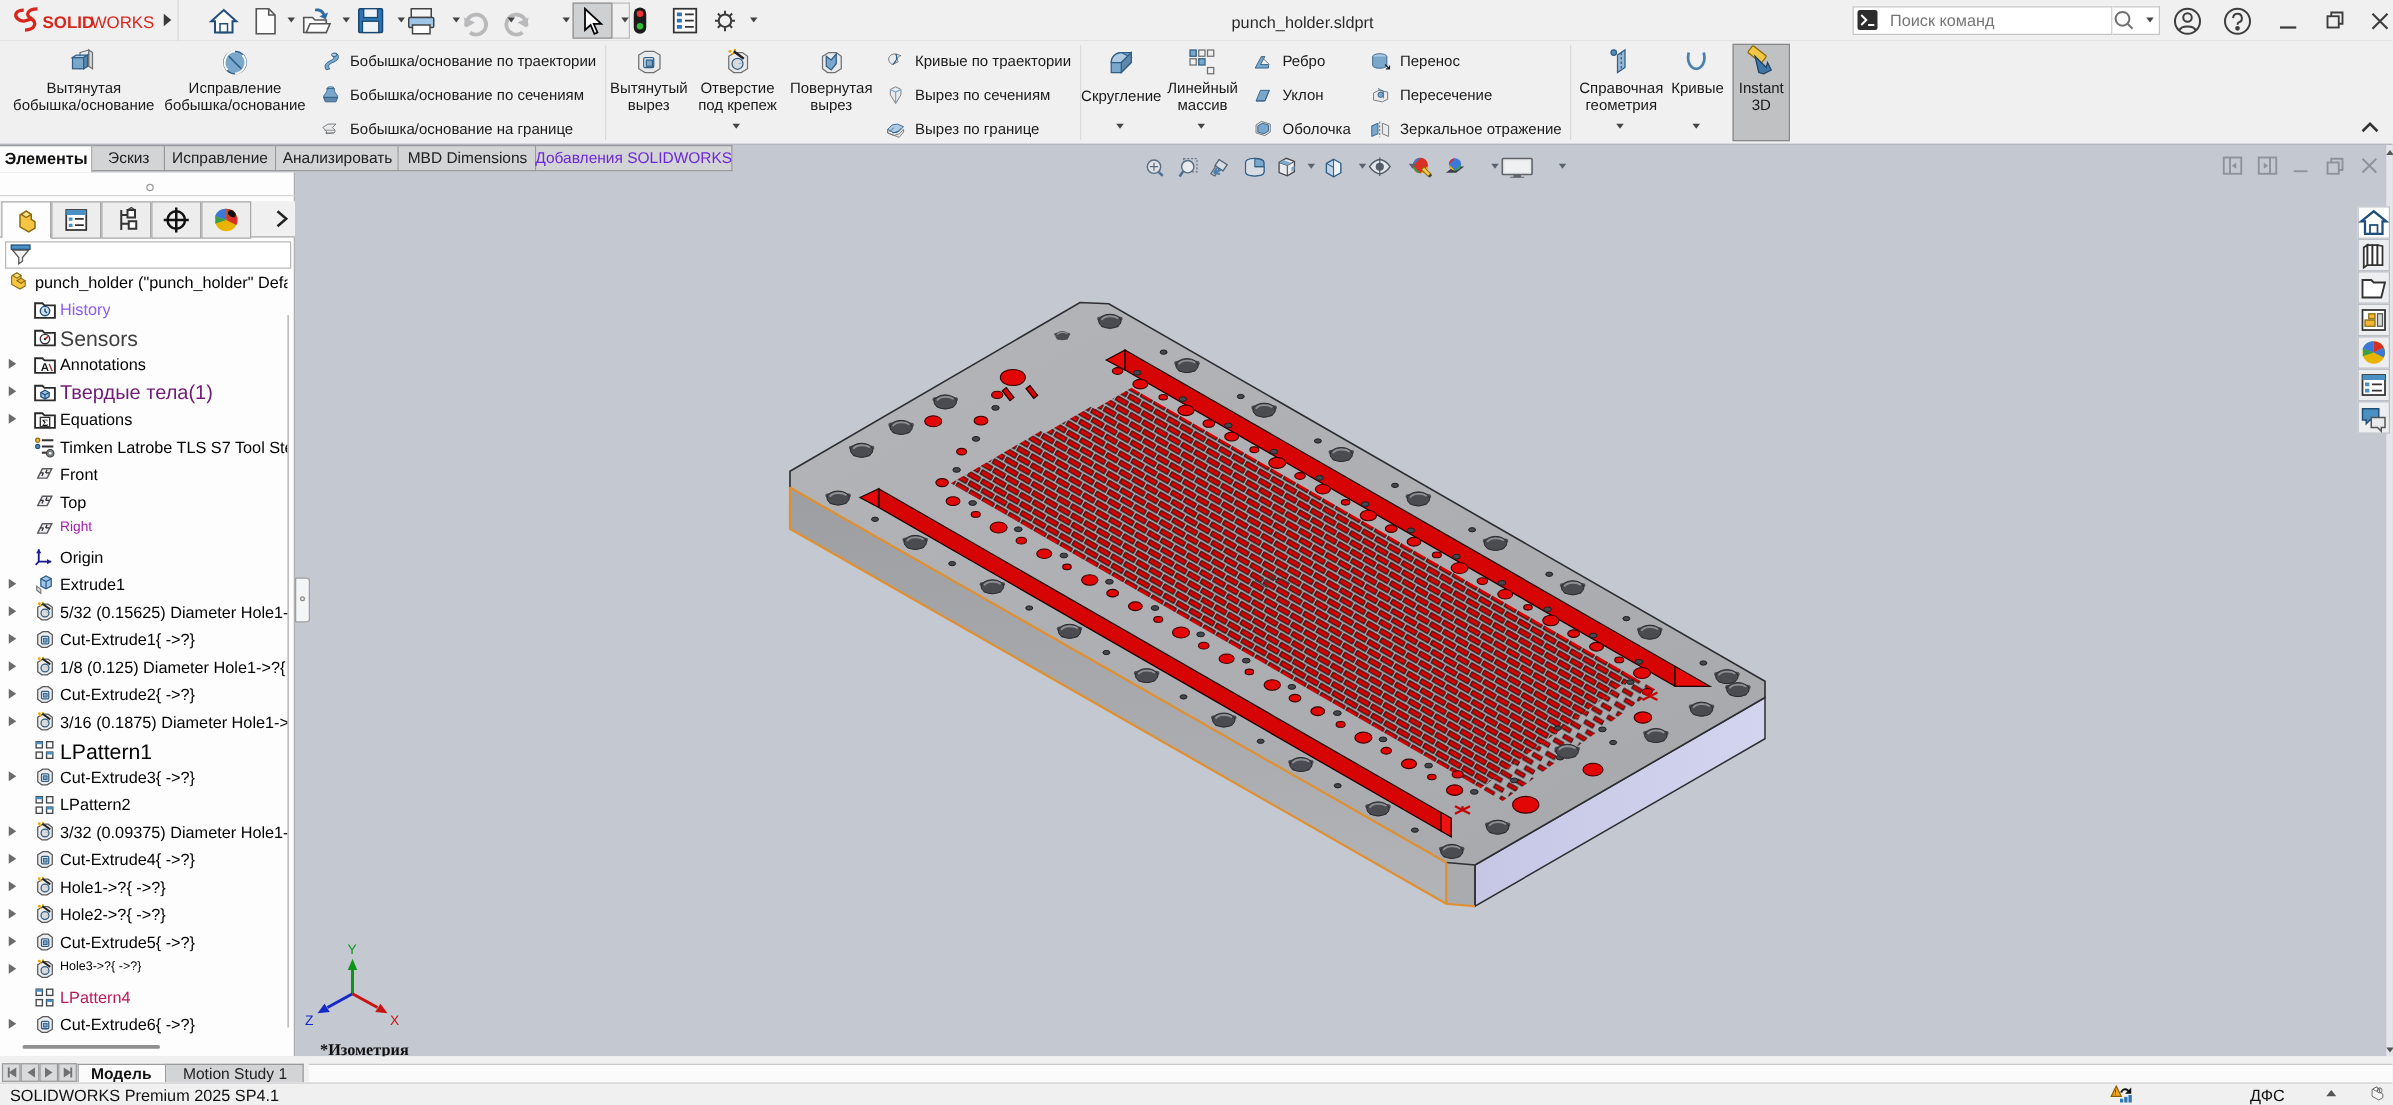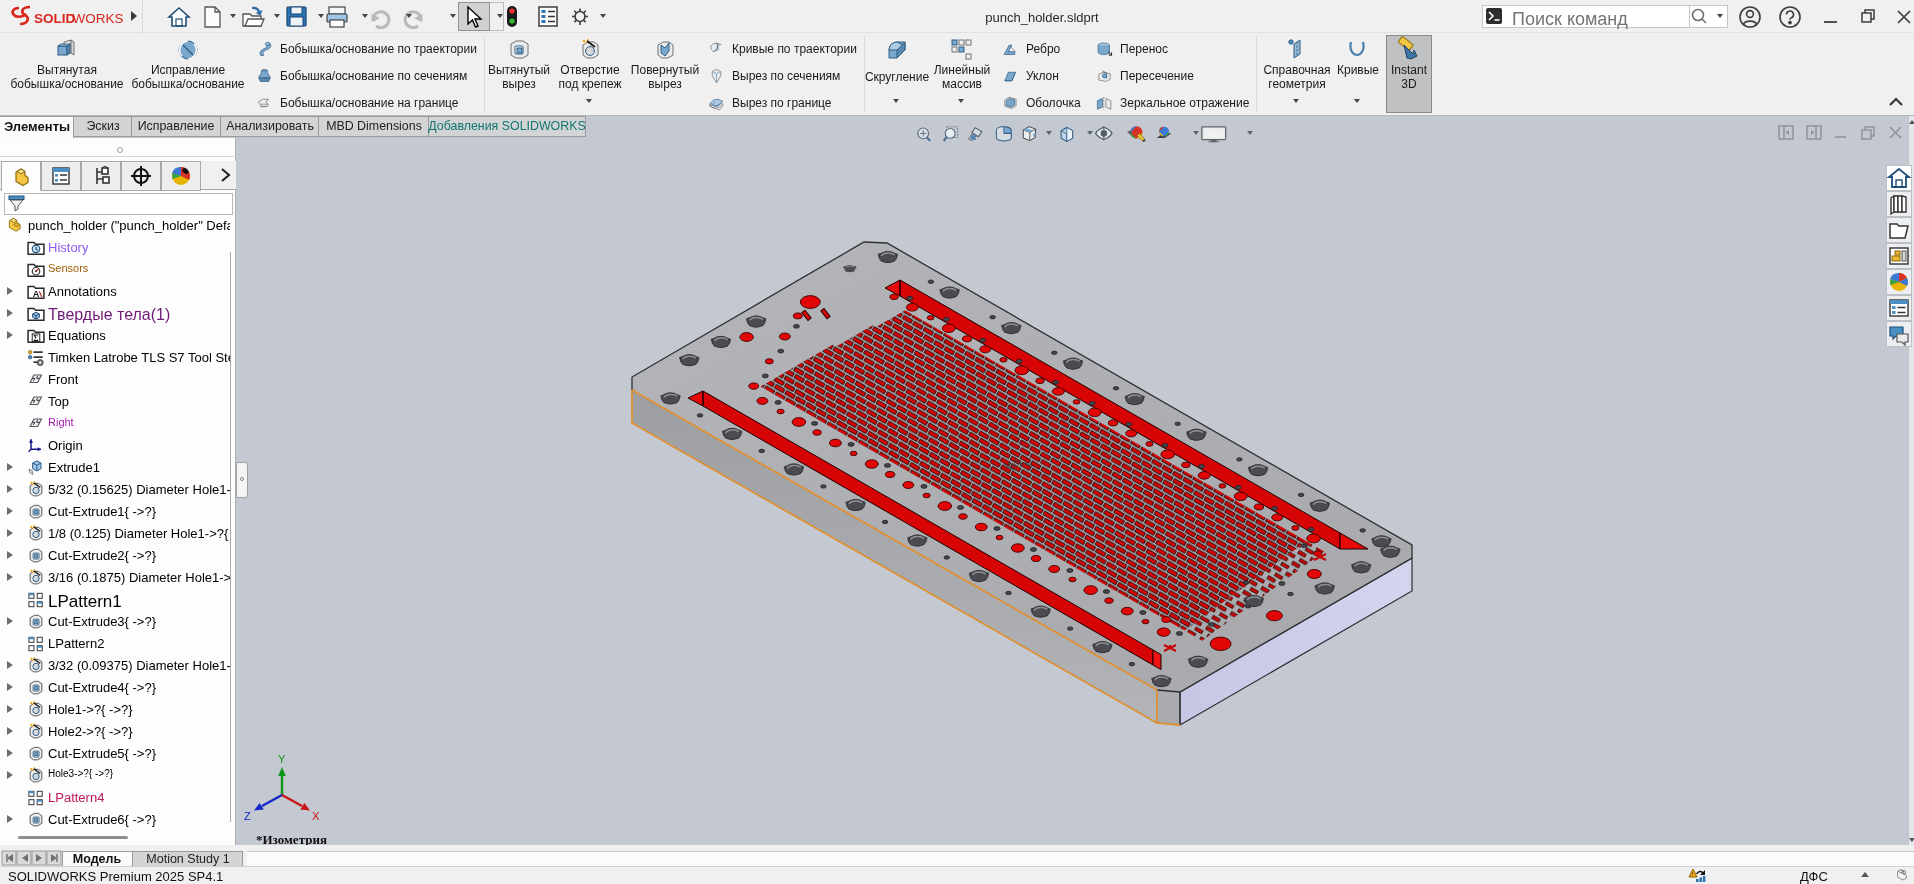--- a/index.html
+++ b/index.html
@@ -77,21 +77,21 @@
 <div class="ab" style="left:1042px;top:10px;transform:translateX(-50%);font-size:13px;color:#2b2b2b">punch_holder.sldprt</div>
 <div class="ab" style="left:1482px;top:5px;width:208px;height:23px;background:#fff;border:1px solid #c6c6c8"></div>
 <div class="ab" style="left:1690px;top:5px;width:38px;height:23px;background:#fff;border:1px solid #c6c6c8;border-left:none"></div>
 <svg class="ab" style="left:1486px;top:8px" width="240" height="18" viewBox="0 0 240 18">
 <rect x="0" y="0" width="16" height="16" rx="2" fill="#2d2d2d"></rect>
     <path d="M3 4 l4 4 l-4 4" stroke="#fff" stroke-width="1.6" fill="none"></path>
     <path d="M8.5 12 h5" stroke="#fff" stroke-width="1.6"></path>
 <circle cx="212" cy="7" r="5.5" fill="none" stroke="#707070" stroke-width="1.6"></circle>
     <path d="M216 11 l4 4" stroke="#707070" stroke-width="1.6"></path>
 </svg>
-<div class="ab" style="left:1512px;top:9px;font-size:18px;color:#757575">Поиск команд</div>
+<div class="ab" style="left:1512px;top:9px;font-size:13px;color:#757575">Поиск команд</div>
 <div class="car" style="left:1717px;top:14px"></div>
 <svg class="ab" style="left:1738px;top:5px" width="176" height="24" viewBox="0 0 176 24">
 <g fill="none" stroke="#3d3d3d" stroke-width="1.6">
       <circle cx="12" cy="12" r="10"></circle>
       <circle cx="12" cy="9" r="3.4"></circle>
       <path d="M5.5 19.5 c1 -4.5 12 -4.5 13 0"></path>
     </g>
 <g fill="none" stroke="#3d3d3d" stroke-width="1.6">
       <circle cx="52" cy="12" r="10"></circle>
       <path d="M48.5 9.5 a3.5 3.5 0 1 1 4.5 3.4 c-.8.3-1 .8-1 1.8"></path>
@@ -156,21 +156,21 @@
     <circle cx="8" cy="5" r=".8" fill="#f0a500"></circle>
     <path d="M9 3 l8 6" stroke="#222" stroke-width="2"></path>
   </svg>
 <div class="lbl c" style="left:590px;top:63px">Отверстие</div>
 <div class="lbl c" style="left:590px;top:77px">под крепеж</div>
 <div class="car" style="left:586px;top:99px"></div>
 <svg class="ab" style="left:653px;top:38px" width="24" height="24" viewBox="0 0 24 24">
     <path d="M5 7 l5 -3 h6 l4 3 v10 l-5 3 h-6 l-4 -3z" fill="#e9eaec" stroke="#6f7072"></path>
     <path d="M8 7 l4 3 l4 -5 v8 l-4 5 l-4 -3z" fill="#7aa7cc" stroke="#2f5e86" stroke-width="1"></path>
   </svg>
-<div class="lbl c" style="left:665px;top:63px">Повернутый</div>
+<div class="lbl c" style="left:665px;top:63px">Повернутая</div>
 <div class="lbl c" style="left:665px;top:77px">вырез</div>
 <svg class="ab" style="left:708px;top:41px" width="17" height="17" viewBox="0 0 24 24">
     <path d="M4 8 a8 8 0 0 1 8 -5 l6 2 c-4 1 -5 4 -3 7 l-7 3 c-3 -2 -4 -4 -4 -7z" fill="#e9eaec" stroke="#6f7072"></path>
     <path d="M12 3 c3 4 1 8 -3 12" fill="none" stroke="#2f5e86" stroke-width="1.4"></path>
   </svg>
 <div class="lbl" style="left:732px;top:42px">Кривые по траектории</div>
 <svg class="ab" style="left:708px;top:68px" width="17" height="17" viewBox="0 0 24 24">
     <path d="M6 5 l6 -3 l6 3 v6 l-6 10 l-6 -10z" fill="#e9eaec" stroke="#6f7072"></path>
     <path d="M6 5 l6 3 l6 -3 M12 8 v13" fill="none" stroke="#7aa7cc" stroke-width="1.3"></path>
   </svg>
@@ -262,21 +262,21 @@
 <div class="ab" style="left:37px;top:119px;transform:translateX(-50%);font-size:13px;font-weight:bold;color:#111">Элементы</div>
 <div class="ab" style="left:74px;top:116px;width:58px;height:21px;background:#d3d4d6;border:1px solid #9a9a9a;border-left:none"></div>
 <div class="ab" style="left:103px;top:119px;transform:translateX(-50%);font-size:12.4px;color:#222">Эскиз</div>
 <div class="ab" style="left:132px;top:116px;width:89px;height:21px;background:#d3d4d6;border:1px solid #9a9a9a;border-left:none"></div>
 <div class="ab" style="left:176px;top:119px;transform:translateX(-50%);font-size:12.4px;color:#222">Исправление</div>
 <div class="ab" style="left:221px;top:116px;width:98px;height:21px;background:#d3d4d6;border:1px solid #9a9a9a;border-left:none"></div>
 <div class="ab" style="left:270px;top:119px;transform:translateX(-50%);font-size:12.4px;color:#222">Анализировать</div>
 <div class="ab" style="left:319px;top:116px;width:110px;height:21px;background:#d3d4d6;border:1px solid #9a9a9a;border-left:none"></div>
 <div class="ab" style="left:374px;top:119px;transform:translateX(-50%);font-size:12.4px;color:#222">MBD Dimensions</div>
 <div class="ab" style="left:429px;top:116px;width:157px;height:21px;background:#d3d4d6;border:1px solid #9a9a9a;border-left:none"></div>
-<div class="ab" style="left:507px;top:119px;transform:translateX(-50%);font-size:12.4px;color:#0f766e">Добавления SOLIDWORKS</div>
+<div class="ab" style="left:507px;top:119px;transform:translateX(-50%);font-size:12.4px;color:#6d28d9">Добавления SOLIDWORKS</div>
 <div class="ab" style="left:0;top:138px;width:236px;height:707px;background:#fdfdfd;border-right:1px solid #b0b0b0"></div>
 <div class="ab" style="left:0;top:156px;width:236px;height:1px;background:#d6d6d6"></div>
 <div class="ab" style="left:117px;top:147px;width:6px;height:6px;border:1px solid #9b9b9b;border-radius:50%"></div>
 <div class="ab" style="left:0;top:161px;width:236px;height:29px;background:#f0f0f1;border-bottom:1px solid #a9a9a9"></div>
 <div class="ab" style="left:1px;top:161px;width:40px;height:30px;background:#fdfdfd;border:1px solid #a9a9a9;border-bottom:1px solid #fdfdfd;"></div>
 <svg class="ab" style="left:9px;top:164px" width="24" height="24" viewBox="0 0 24 24">
     <path d="M7 13 v-5 l5 -3 l4 2.5 v4 l3 2 v5 l-5 3 l-7 -4z" fill="#f6c642" stroke="#8a6a10" stroke-width="1.2"></path>
     <path d="M12 5 l4 2.5 l-4 2.5 l-4 -2.5z" fill="#fbe08a" stroke="#8a6a10"></path>
   </svg>
 <div class="ab" style="left:41px;top:161px;width:40px;height:30px;background:#ededee;border:1px solid #a9a9a9;"></div>
@@ -327,21 +327,21 @@
     <circle cx="12" cy="13" r="4.5" fill="#cfe3f5" stroke="#1f4e79" stroke-width="1.4"></circle>
     <path d="M12 10.5 v2.8 l2 1.4" stroke="#1f4e79" stroke-width="1.4" fill="none"></path>
   </svg>
 <div class="ab" style="left:48px;top:240px;font-size:13px;color:#8b5cf6;white-space:nowrap;max-width:182px;overflow:hidden">History</div>
 <svg class="ab" style="left:26px;top:260px" width="20" height="20" viewBox="0 0 24 24">
     <path d="M2.5 5.5 h7 l2 2 h10 v12 h-19z" fill="#fff" stroke="#2b2b2b" stroke-width="1.8"></path>
     <circle cx="12" cy="13.5" r="4.5" fill="#fff" stroke="#333" stroke-width="1.4"></circle>
     <path d="M12 13.5 l3 -2.6" stroke="#d93025" stroke-width="1.6"></path>
     <circle cx="12" cy="13.5" r="1.2" fill="#333"></circle>
   </svg>
-<div class="ab" style="left:48px;top:262px;font-size:11px;color:#a16207;white-space:nowrap;max-width:182px;overflow:hidden">Sensors</div>
+<div class="ab" style="left:48px;top:262px;font-size:17px;color:#404040;white-space:nowrap;max-width:182px;overflow:hidden">Sensors</div>
 <div class="ab" style="left:7px;top:287px;width:0;height:0;border-top:4.5px solid transparent;border-bottom:4.5px solid transparent;border-left:6px solid #6b6b6b"></div>
 <svg class="ab" style="left:26px;top:282px" width="20" height="20" viewBox="0 0 24 24">
     <path d="M2.5 5.5 h7 l2 2 h10 v12 h-19z" fill="#fff" stroke="#2b2b2b" stroke-width="1.8"></path>
     <text x="8" y="18" font-size="11" font-weight="bold" fill="#1a1a1a" font-family="Liberation Sans">A</text>
     <path d="M16 11 l3 7" stroke="#a33" stroke-width="1.4"></path>
   </svg>
 <div class="ab" style="left:48px;top:284px;font-size:13px;color:#000;white-space:nowrap;max-width:182px;overflow:hidden">Annotations</div>
 <div class="ab" style="left:7px;top:309px;width:0;height:0;border-top:4.5px solid transparent;border-bottom:4.5px solid transparent;border-left:6px solid #6b6b6b"></div>
 <svg class="ab" style="left:26px;top:304px" width="20" height="20" viewBox="0 0 24 24">
     <path d="M2.5 5.5 h7 l2 2 h10 v12 h-19z" fill="#fff" stroke="#2b2b2b" stroke-width="1.8"></path>

